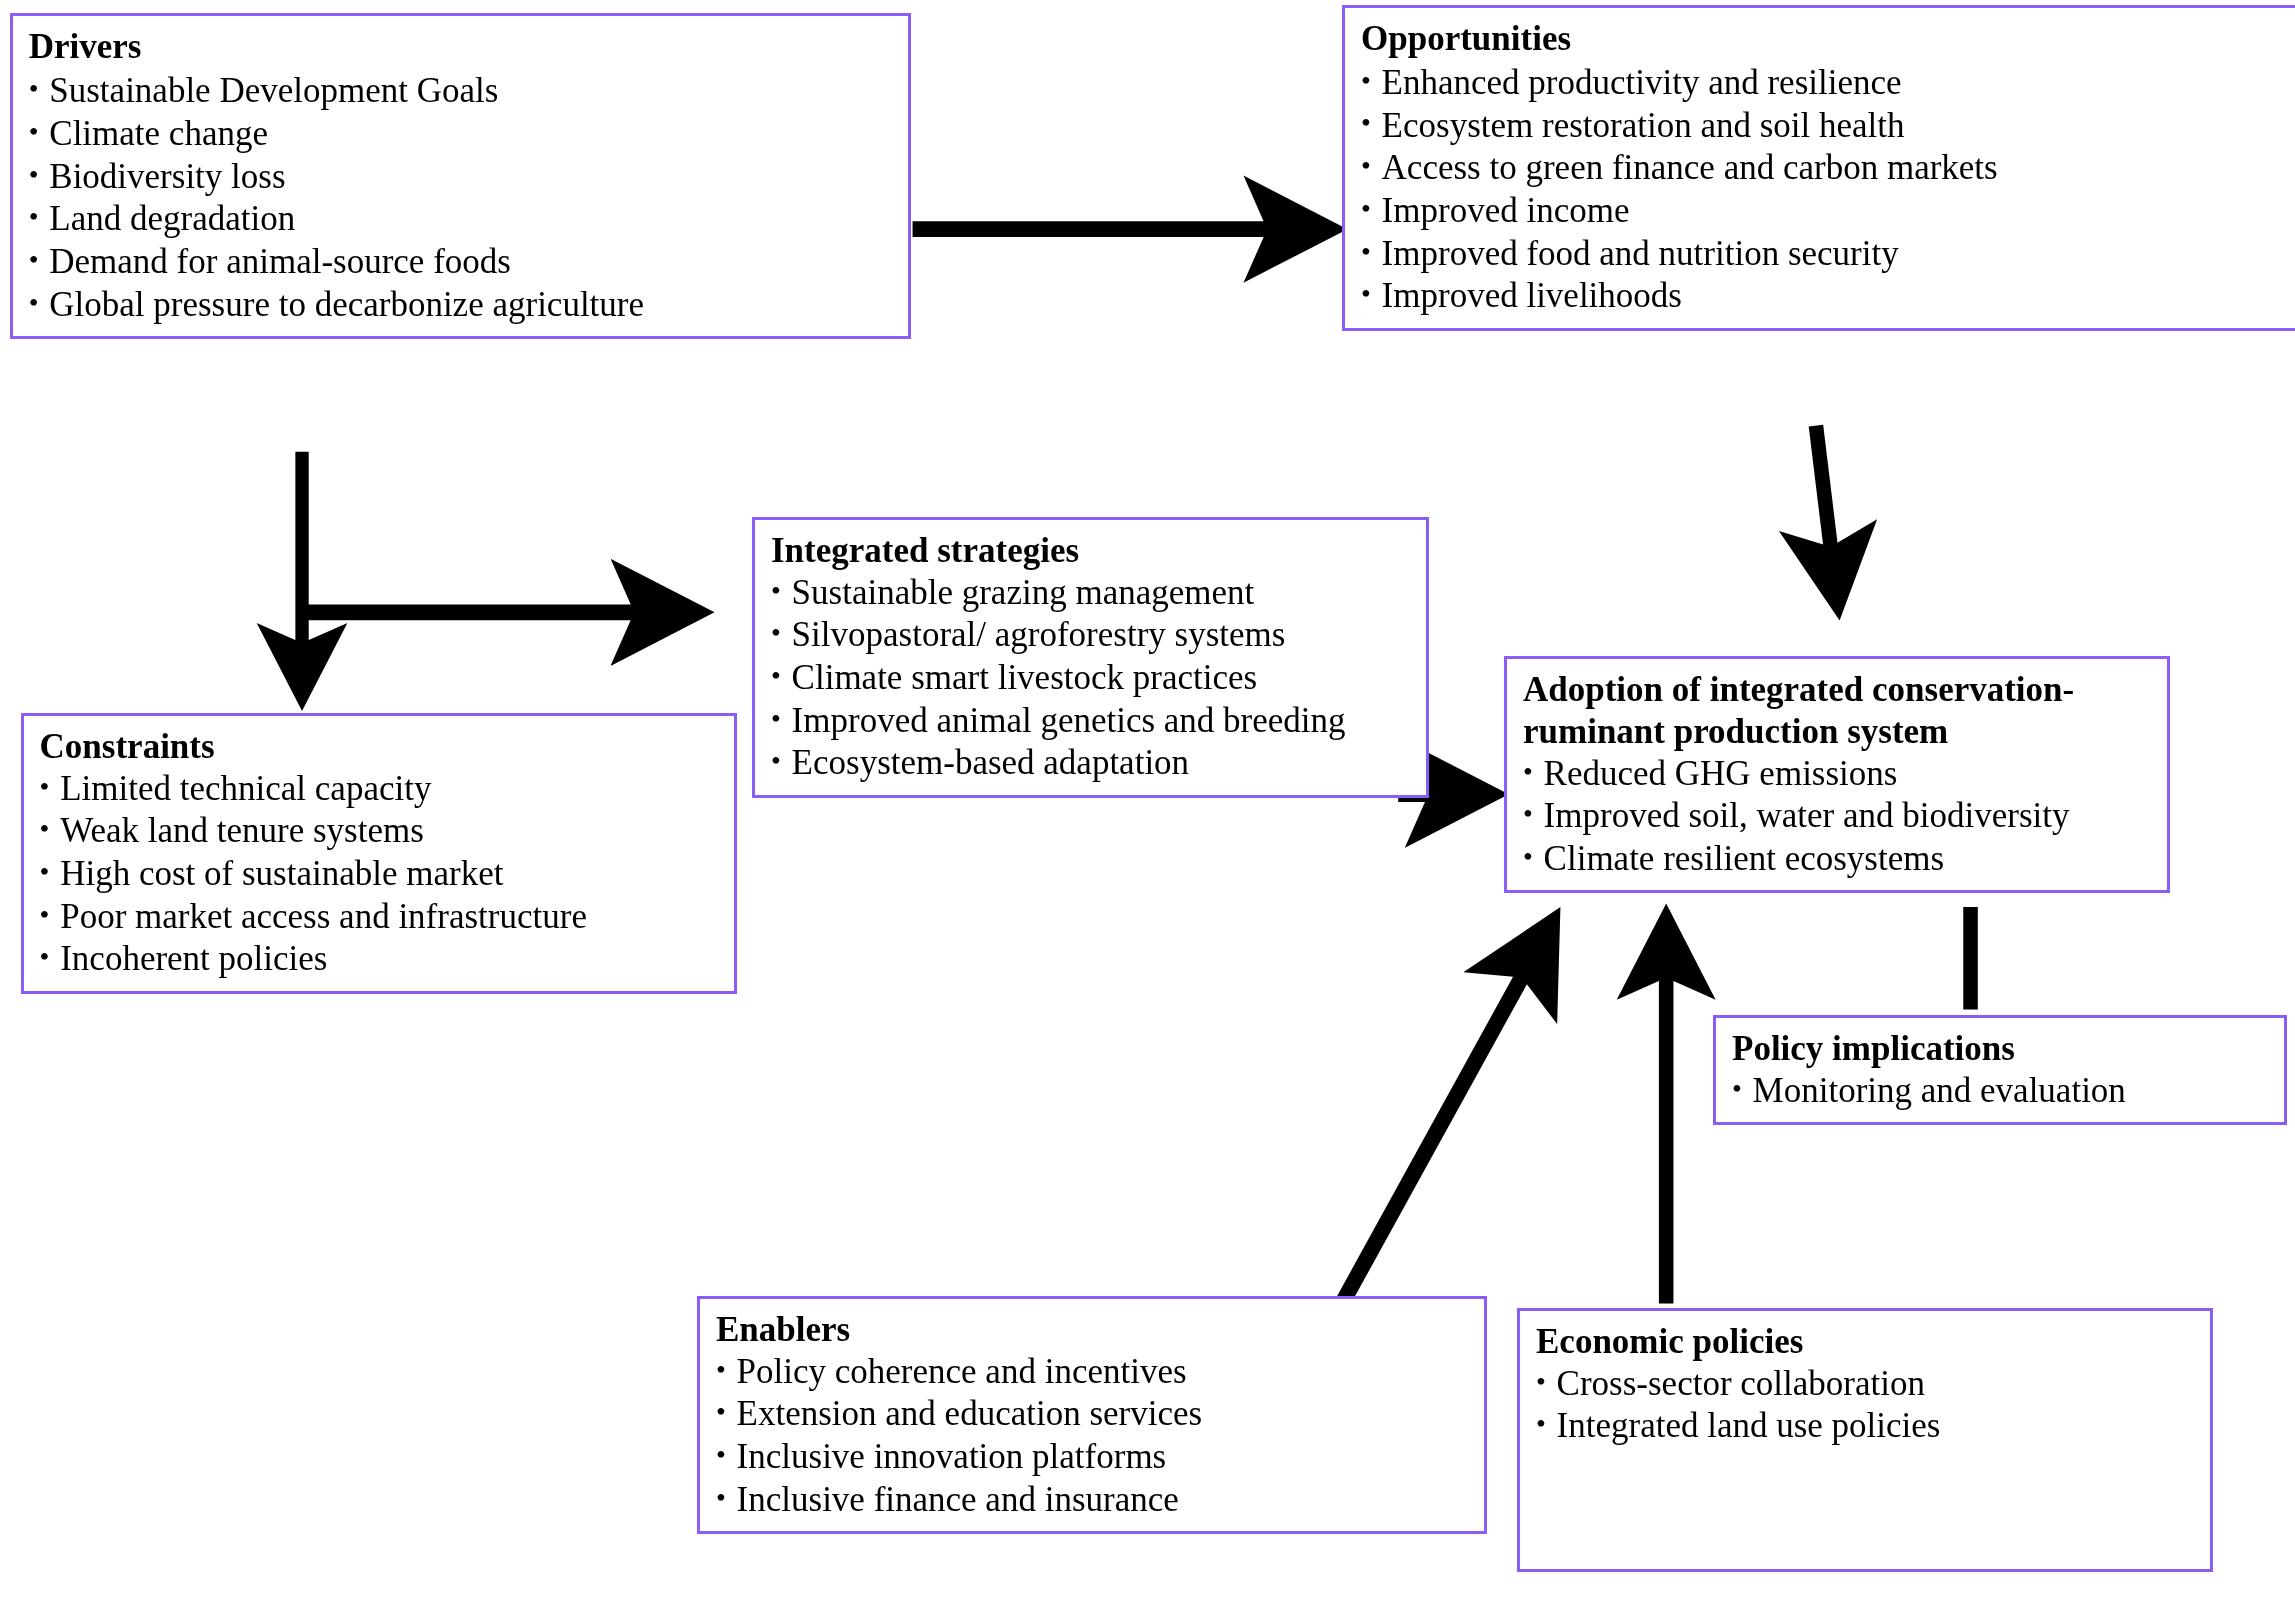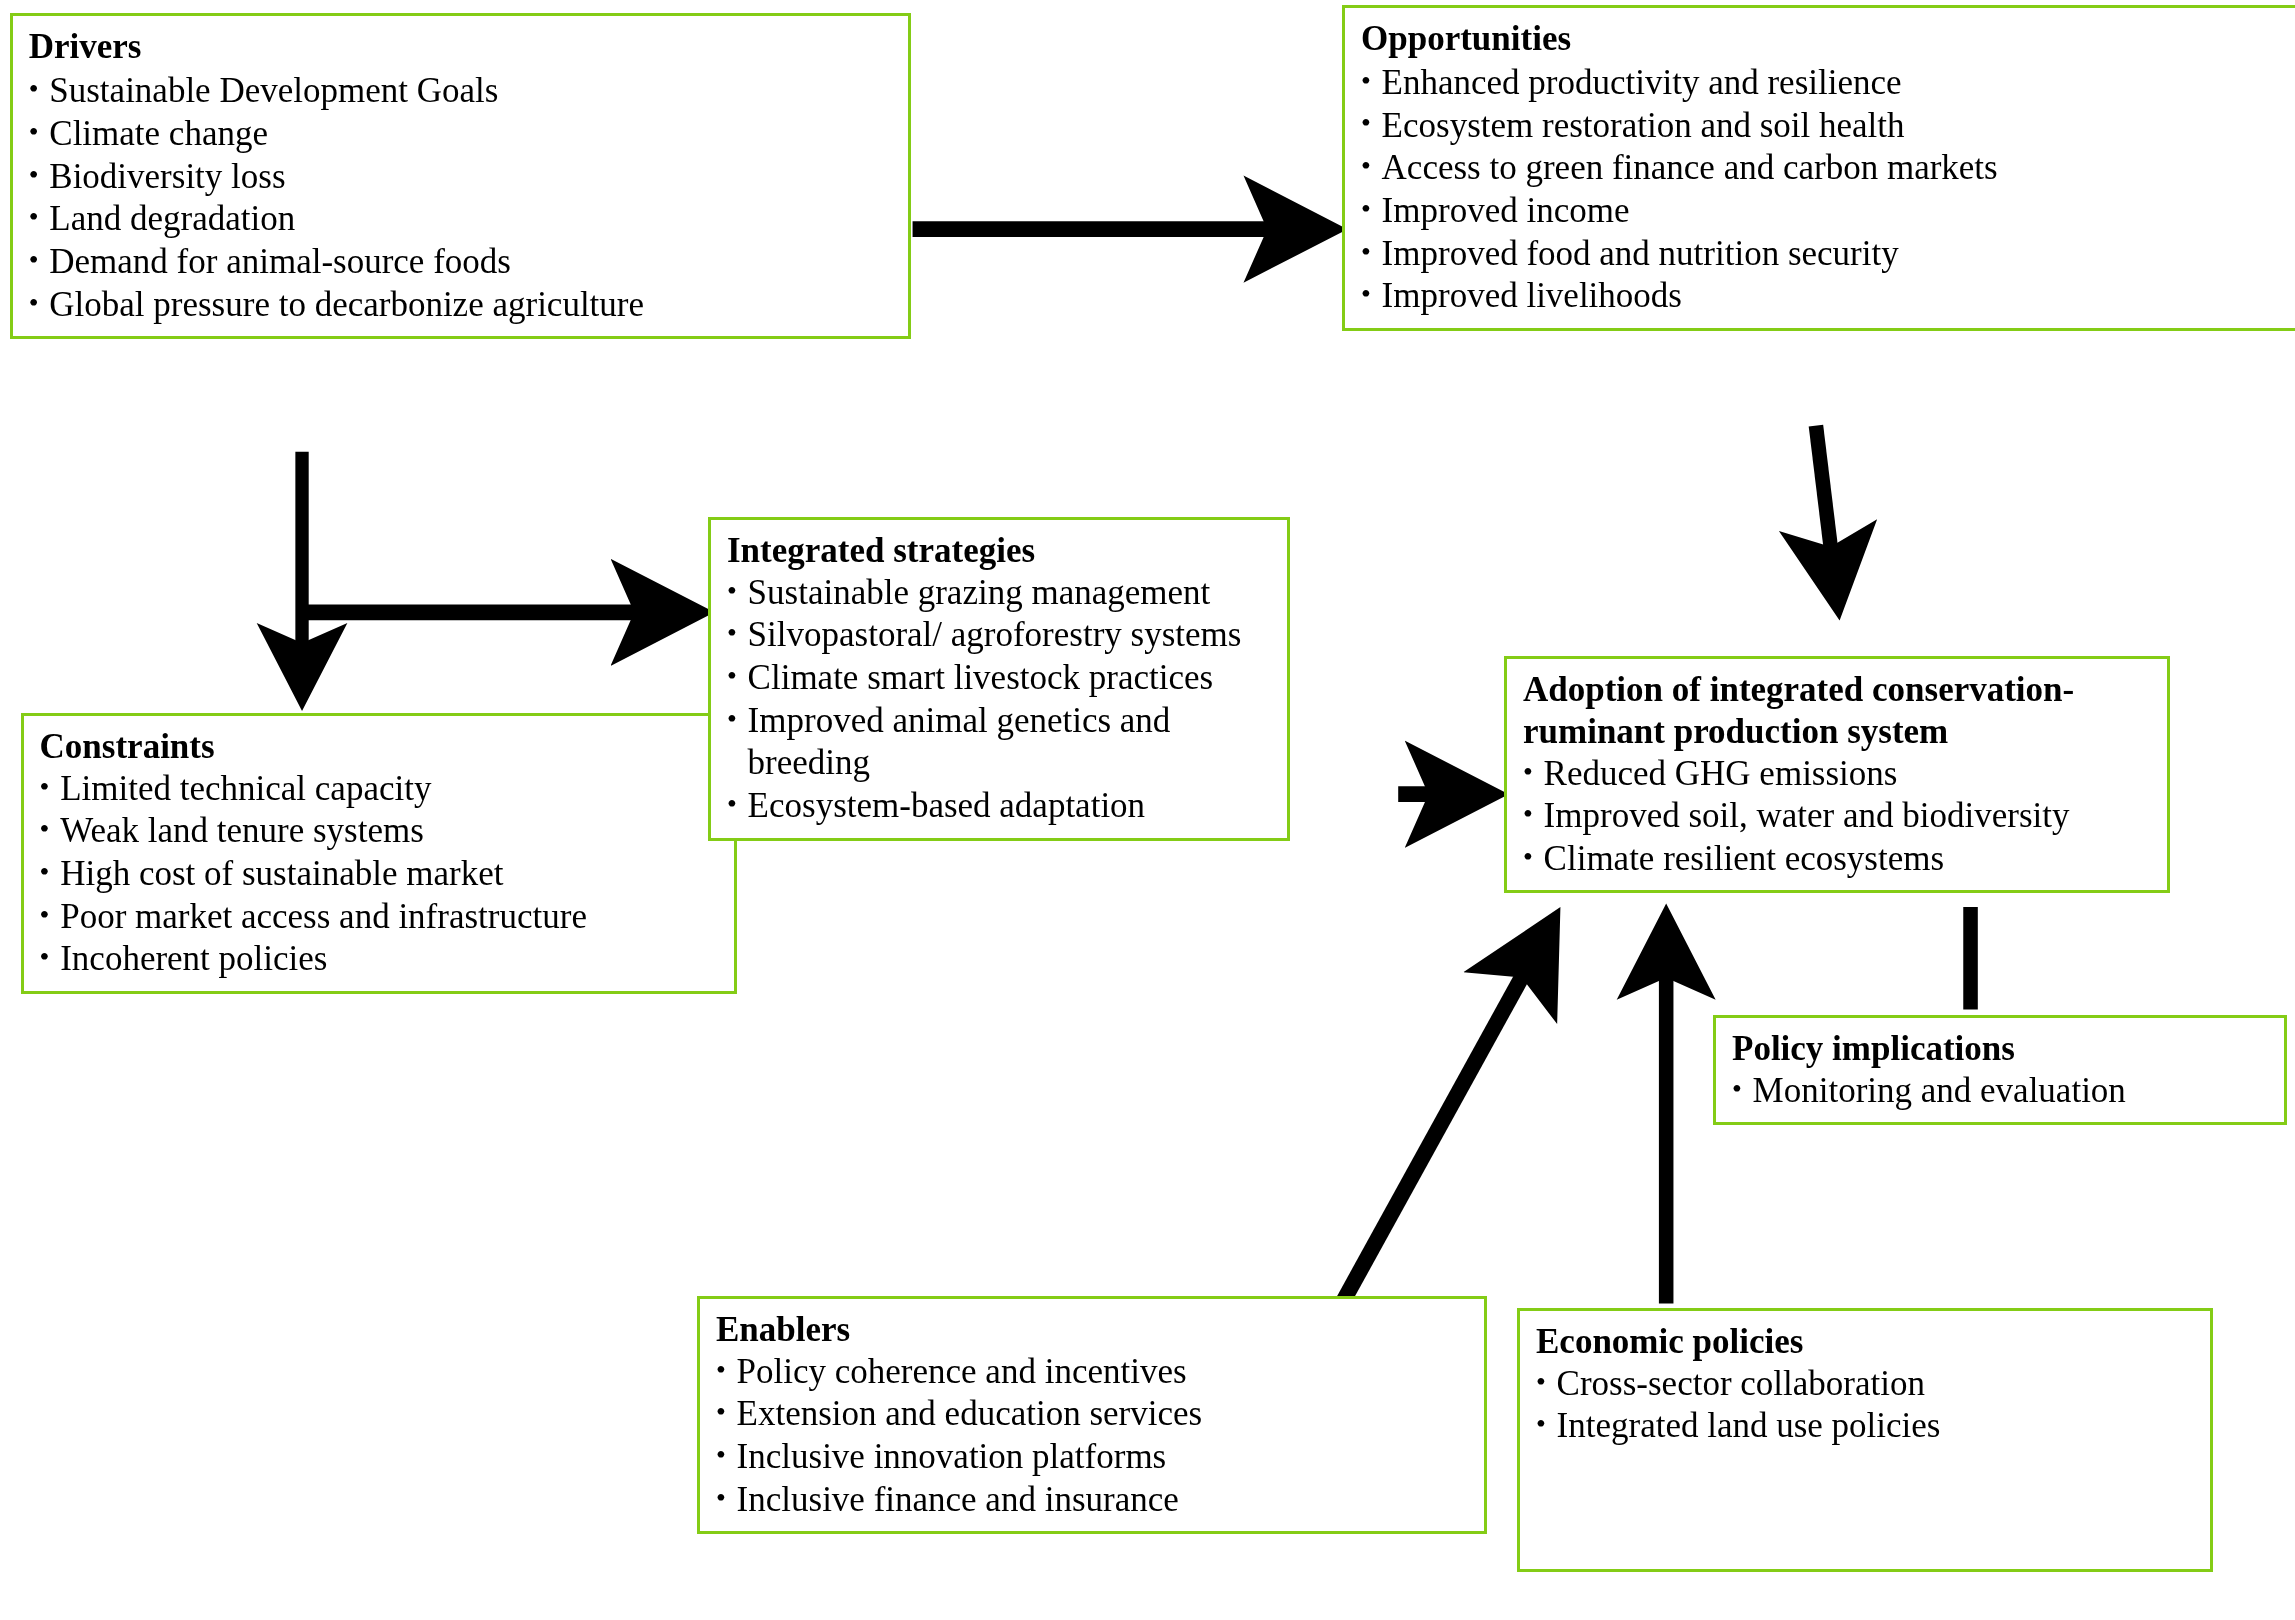--- a/index.html
+++ b/index.html
@@ -11,21 +11,21 @@
     position: relative;
     width: 2295px;
     height: 1620px;
     background: #ffffff;
     font-family: "Liberation Serif", "DejaVu Serif", serif;
     overflow: hidden;
   }
   .node {
     position: absolute;
     box-sizing: border-box;
-    border: 3px solid #84cc16;
+    border: 3px solid #8b5cf6;
     background: #ffffff;
     padding: 9.7px 13.3px 9.7px 16px;
   }
   .node-title {
     font-weight: bold;
     font-size: 35px;
     line-height: 1.20;
     color: #000000;
     white-space: pre-line;
   }
@@ -57,21 +57,21 @@
     left: 0;
     top: 0;
     width: 2295px;
     height: 1620px;
     pointer-events: none;
   }
   
   #node-drivers        { left: 9.7px;   top: 13.3px;   width: 901px; }
   #node-opportunities  { left: 1342px; top: 4.9px;    width: 1065px; }
   #node-constraints    { left: 20.6px;   top: 713px; width: 716px; }
-  #node-strategies     { left: 708px; top: 517px;  width: 582px; }
+  #node-strategies     { left: 752px; top: 517px;  width: 677px; }
   #node-adoption       { left: 1504px; top: 656px; width: 666px; }
   #node-policy         { left: 1713px; top: 1015px; width: 574px;  }
   #node-enablers       { left: 697px; top: 1296px; width: 790px; }
   #node-economic       { left: 1517px; top: 1308px; width: 696px; height: 264px; }
   #node-drivers .node-title,
   #node-opportunities .node-title { margin-bottom: 2.4px; }
 </style>
 </head>
 <body>
 

